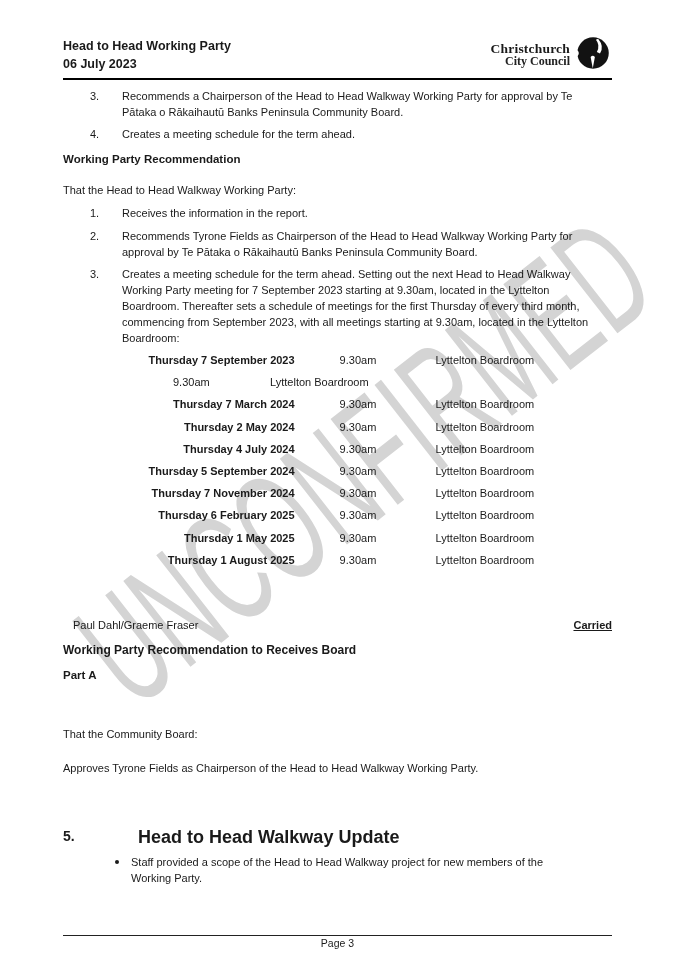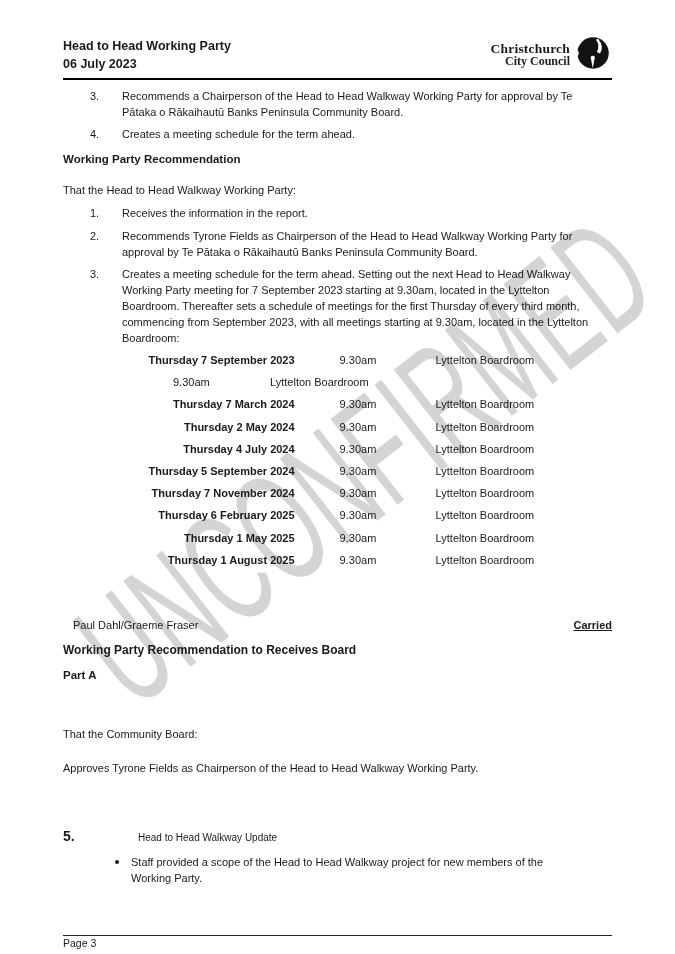--- a/index.html
+++ b/index.html
@@ -47,28 +47,28 @@
   .c-time { width:52px; margin-left:45px; }
   .c-loc  { width:180px; margin-left:45px; }
 
   
   .movers-row { display:flex; justify-content:space-between; align-items:baseline;padding-left:10px; }
   .carried { font-weight:bold; text-decoration:underline; }
 
   
   .section5 { position:relative; padding-left:27px; }
   .section5 .snum { position:absolute; left:0; top:0; font-weight:bold; font-size:14px; }
-  .section5 .stitle { font-weight:normal; font-size:10px; line-height:19px;padding-left:48px; }
+  .section5 .stitle { font-weight:bold; font-size:18px; line-height:19px;padding-left:48px; }
   .bullet-item { position:relative; padding-left:68px; max-width:520px; }
   .bullet-item .dot { position:absolute; left:52px; top:6px; width:4px; height:4px; border-radius:50%; background:#1a1a1a; }
   .bullet-item .btext { display:block; max-width:450px; }
 
   
   .footer { position:absolute; left:63px; right:63px; top:899px; border-top:1.5px solid #222; }
-  .footer-label { text-align:left; font-size:10.5px; padding-top:1px; }
+  .footer-label { text-align:center; font-size:10.5px; padding-top:1px; }
 </style>
 </head>
 <body>
 
 <div class="page">
 
   <div class="watermark">UNCONFIRMED</div>
 
   <div class="content-layer">
 

